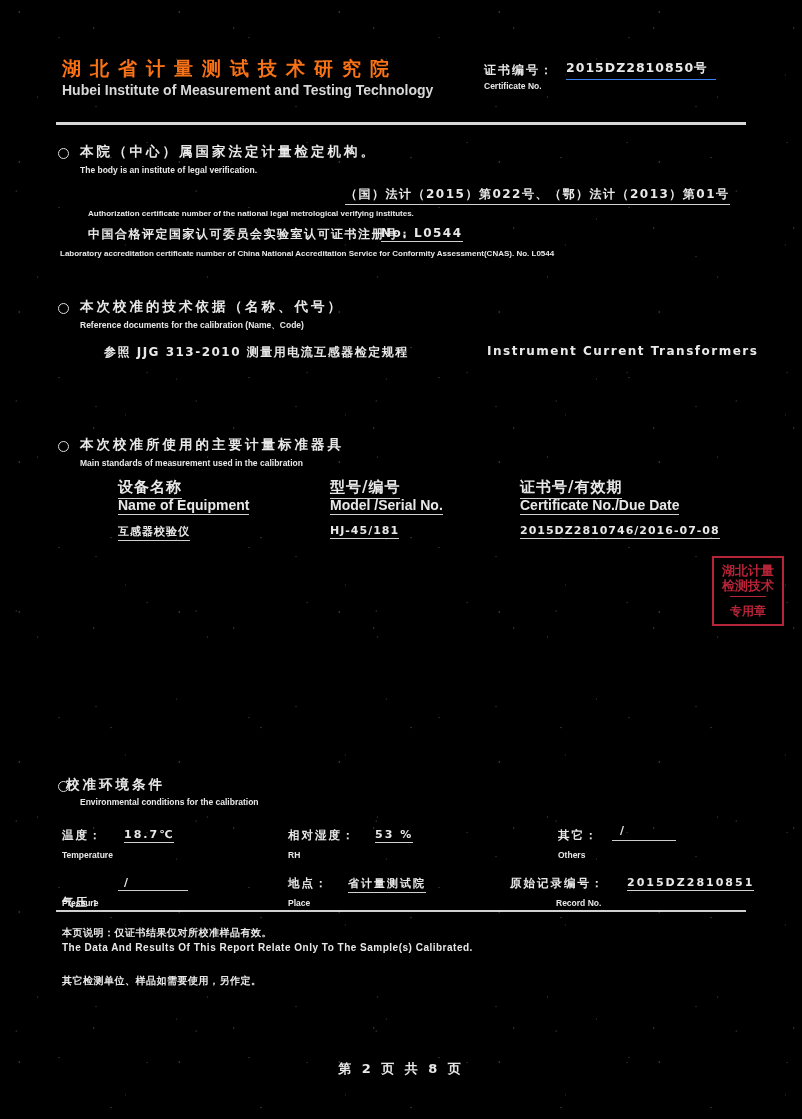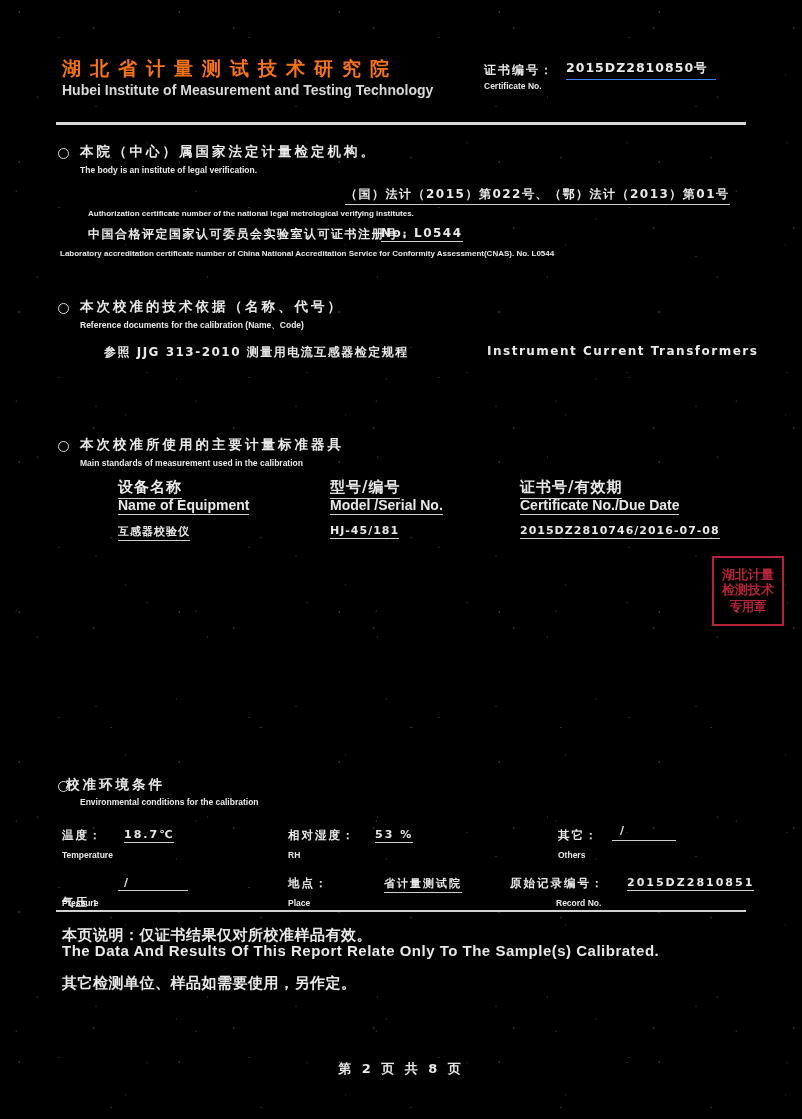--- a/index.html
+++ b/index.html
@@ -106,21 +106,21 @@
   .col-head-en { position: absolute; font-size: 14px; font-weight: bold; }
   .col-val { position: absolute; font-size: 11px; font-weight: bold; letter-spacing: 1px; }
 
   
   .env-label-cn { position: absolute; font-size: 11.5px; font-weight: bold; letter-spacing: 2px; }
   .env-label-en { position: absolute; font-size: 8.5px; font-weight: bold; }
   .env-val { position: absolute; font-size: 11px; font-weight: bold; }
   .env-line { position: absolute; height: 1px; background: #cccccc; }
 
   
-  .note { position: absolute; font-size: 15px; font-weight: bold; letter-spacing: .5px; }
+  .note { position: absolute; font-size: 10px; font-weight: bold; letter-spacing: .5px; }
   #footer-rule { left: 56px; top: 910px; width: 690px; height: 1.5px; background: #d0d0d0; }
 
   #page-number {
     left: 0; top: 1060px; width: 802px;
     text-align: center;
     font-size: 13px; font-weight: bold; letter-spacing: 3px;
   }
 
   
   #seal {
@@ -130,21 +130,21 @@
     color: #c0263a;
     display: flex; flex-direction: column;
     align-items: center; justify-content: center;
     font-family: "DejaVu Sans", sans-serif;
     font-weight: bold;
     line-height: 1.15;
     opacity: .95;
   }
   #seal .l1 { font-size: 13px; letter-spacing: 0px; }
   #seal .l2 { font-size: 13px; letter-spacing: 0px; }
-  #seal .l3 { font-size: 12px; letter-spacing: 0px; border-top: 1.5px solid #c0263a; margin-top:2px; padding-top:0;}
+  #seal .l3 { font-size: 12px; letter-spacing: 0px; border-top: 1.5px solid #c0263a; margin-top:2px; padding-top:8px;}
 </style>
 </head>
 <body>
 
 <div class="page">
 
   <div class="abs cn" id="doc-title-cn">湖北省计量测试技术研究院</div>
   <div class="abs en" id="doc-title-en">Hubei Institute of Measurement and Testing Technology</div>
 
   <div class="abs cn" id="cert-label-cn">证书编号：</div>
@@ -212,21 +212,21 @@
   <div class="env-val cn" style="left:620px; top:824px;">/</div>
   <div class="env-line" style="left:612px; top:840px; width:64px;"></div>
   <div class="env-label-en en" style="left:558px; top:850px;">Others</div>
 
   <div class="env-label-cn cn" style="left:62px; top:860px;margin-top:35px;">气压：</div>
   <div class="env-val cn" style="left:124px; top:876px;">/</div>
   <div class="env-line" style="left:118px; top:890px; width:70px;"></div>
   <div class="env-label-en en" style="left:62px; top:898px;">Pressure</div>
 
   <div class="env-label-cn cn" style="left:288px; top:876px;">地点：</div>
-  <div class="env-val cn ul" style="left:348px; top:876px;margin-left:36px;">省计量测试院</div>
+  <div class="env-val cn ul" style="left:348px; top:876px;">省计量测试院</div>
   <div class="env-label-en en" style="left:288px; top:898px;">Place</div>
 
   <div class="env-label-cn cn" style="left:510px; top:876px;">原始记录编号：</div>
   <div class="env-val cn ul" style="left:627px; top:876px;">2015DZ2810851</div>
   <div class="env-label-en en" style="left:556px; top:898px;">Record No.</div>
 
   <div class="abs" id="footer-rule"></div>
 
   <div class="note cn" style="left:62px; top:926px;">本页说明：仅证书结果仅对所校准样品有效。</div>
   <div class="note en" style="left:62px; top:942px;">The Data And Results Of This Report Relate Only To The Sample(s) Calibrated.</div>

